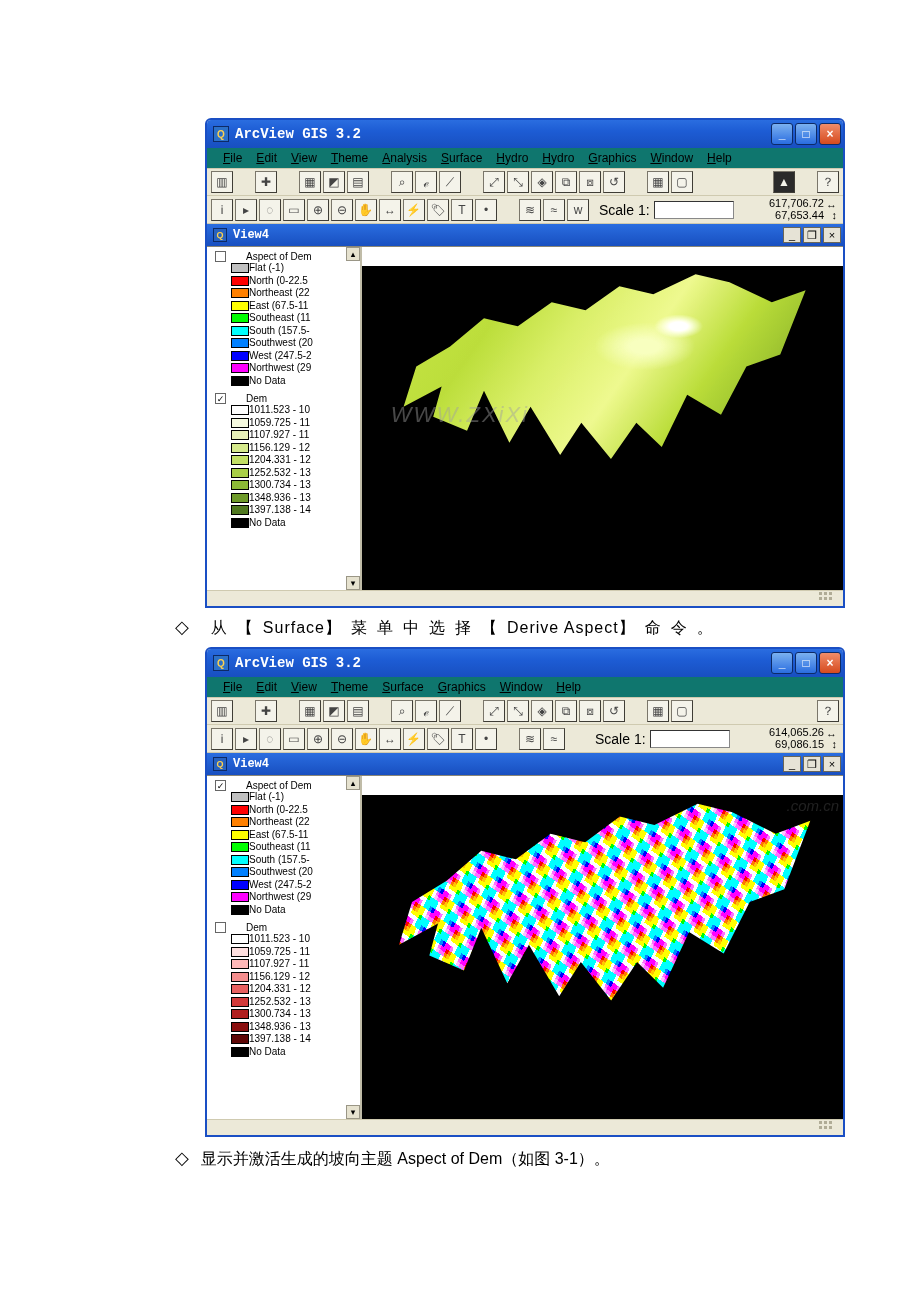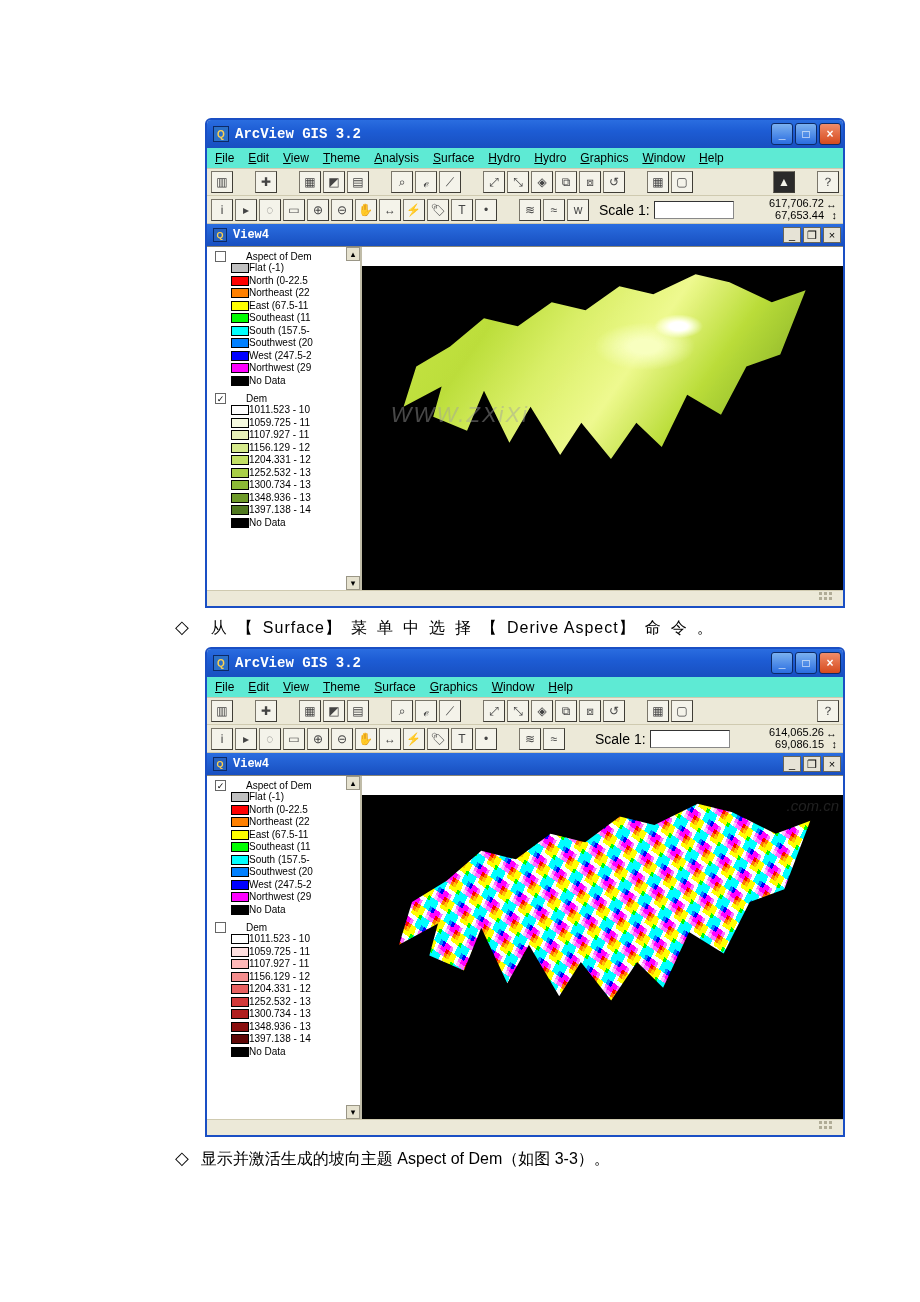--- a/index.html
+++ b/index.html
@@ -79,23 +79,23 @@
     background: linear-gradient(to bottom, #7bb1f0, #2a6de0);
     color: #fff;
   }
   .winbtn.close {
     background: linear-gradient(to bottom, #f08d6a, #d64a1e);
     color: #fff;
   }
   .menubar {
     display: flex;
     gap: 14px;
-    padding: 3px 8px;
+    padding: 3px 16px;
     font-size: 12px;
-    background: #5eead4;
+    background: #0f766e;
     border-bottom: 1px solid #cfcab0;
   }
   .menubar span u { text-decoration: underline; }
   .toolbar, .toolbar2 {
     display: flex;
     align-items: center;
     gap: 2px;
     padding: 2px 4px;
     background: #ece9d8;
     border-bottom: 1px solid #cfcab0;
@@ -679,16 +679,16 @@
           <span></span>
           <span></span>
           <span></span>
           <span></span>
         </div>
     </div>
   </div>
 
   <div class="line-2">
     <span class="bullet-diamond"></span>
-    <span>显示并激活生成的坡向主题 Aspect of Dem（如图 3-3）。</span>
+    <span>显示并激活生成的坡向主题 Aspect of Dem（如图 3-1）。</span>
   </div>
 
 </div>
 
 </body></html>

